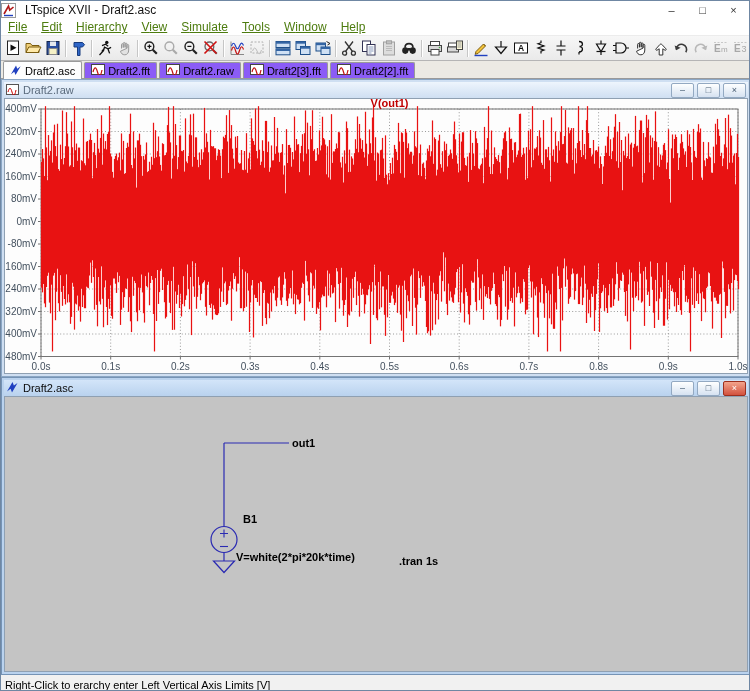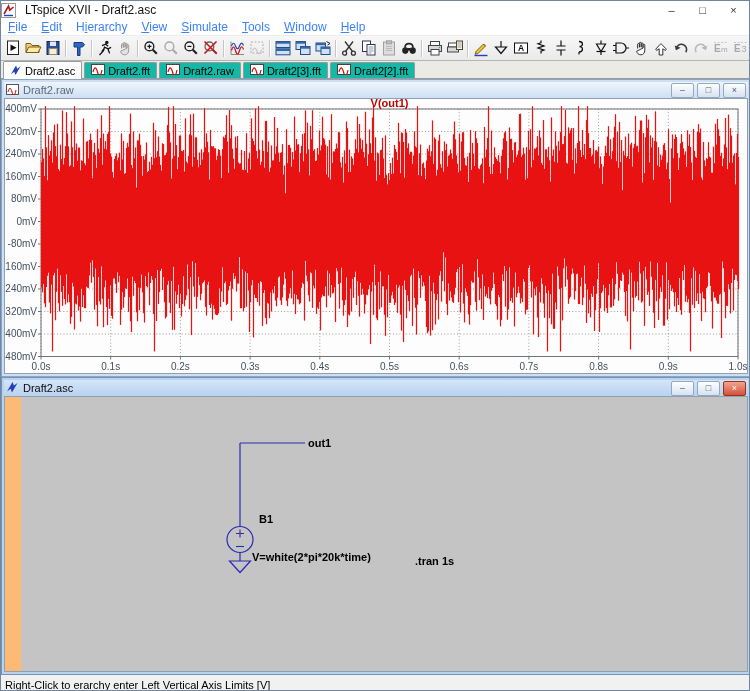--- a/index.html
+++ b/index.html
@@ -8,51 +8,51 @@
        border:1px solid #6f87a3;overflow:hidden;}
   
   .titlebar{height:18px;display:flex;align-items:center;background:#fff;
             padding-left:0;gap:9px;font-size:12px;color:#111;}
   .app-icon{width:15px;height:15px;flex:0 0 auto;}
   .win-controls{margin-left:auto;display:flex;height:100%;}
   .win-btn{width:31px;height:100%;display:flex;align-items:center;justify-content:center;
            font-size:11px;color:#333;}
   
   .menubar{height:16px;display:flex;align-items:center;background:#fff;font-size:12px;
-           border-bottom:1px solid #ececec;color:#3b82f6;}
+           border-bottom:1px solid #ececec;color:#4d7c0f;text-decoration:underline;}
   .menu-item{padding:0 7px;}
   .menu-item u{text-decoration:underline;}
   
   .toolbar{height:24px;background:linear-gradient(#f7f7f7,#eaeaea);
            border-bottom:1px solid #b5b5b5;display:flex;align-items:center;padding:0 2px;}
   .tb{width:19px;height:21px;display:flex;align-items:center;justify-content:center;border:1px solid transparent;}
   .tb-sep{width:0;height:17px;border-left:1px solid #c6c6c6;border-right:1px solid #ffffff;margin:0 2px;}
   
   .tabbar{height:17px;background:#eceae4;display:flex;align-items:flex-end;
           padding-left:2px;border-bottom:1px solid #9a9a9a;}
   .tab{display:flex;align-items:center;gap:3px;font-size:11px;height:15px;padding:0 6px;
-       border:1px solid #9a9a9a;border-bottom:none;background:#14b8a6;margin-right:2px;
+       border:1px solid #9a9a9a;border-bottom:none;background:#8b5cf6;margin-right:2px;
        border-radius:2px 2px 0 0;color:#000;white-space:nowrap;}
   .tab.active{background:#fdfdfd;height:17px;margin-bottom:-1px;}
   
   .mdi{height:595px;background:#808080;position:relative;}
   .child{position:absolute;left:0;width:750px;height:298px;box-sizing:border-box;
          padding:2px;display:flex;flex-direction:column;}
   .child.wave{top:0;background:#cfdff2;border:1px solid #8aa6c4;}
   .child.schem{top:298px;background:#b9d2ee;border:1px solid #7593b5;}
   .child-title{height:16px;display:flex;align-items:center;gap:4px;font-size:11px;padding:0 2px;}
   .wave  .child-title{color:#5b6b7d;background:linear-gradient(#eef5fd,#cfdff2);}
   .schem .child-title{color:#0a0a0a;background:linear-gradient(#d3e5f9,#b9d2ee);}
   .child-btns{margin-left:auto;display:flex;gap:3px;}
   .cbtn{width:21px;height:13px;border:1px solid #93a9c2;border-radius:2px;
         background:linear-gradient(#feffff,#d6e2f1);font-size:9px;line-height:12px;
         text-align:center;color:#445a70;}
   .cbtn.close-active{background:linear-gradient(#f3a48c,#d2513e);border-color:#9c2f1e;color:#fff;}
   .child-body{flex:1;border:1px solid #8fa0b2;background:#fef9c3;position:relative;overflow:hidden;}
-  .schem .child-body{background:#fdba74;padding-left:16px;}
+  .schem .child-body{background:#4d7c0f;}
   
   .statusbar{height:21px;background:#f1f1f1;border-top:1px solid #cfcfcf;font-size:11px;
              color:#000;display:flex;align-items:center;padding:0 4px;box-sizing:border-box;}
   svg text{font-family:"Liberation Sans",sans-serif;}
 </style>
 </head>
 <body>
 
 <div class="app">
 

